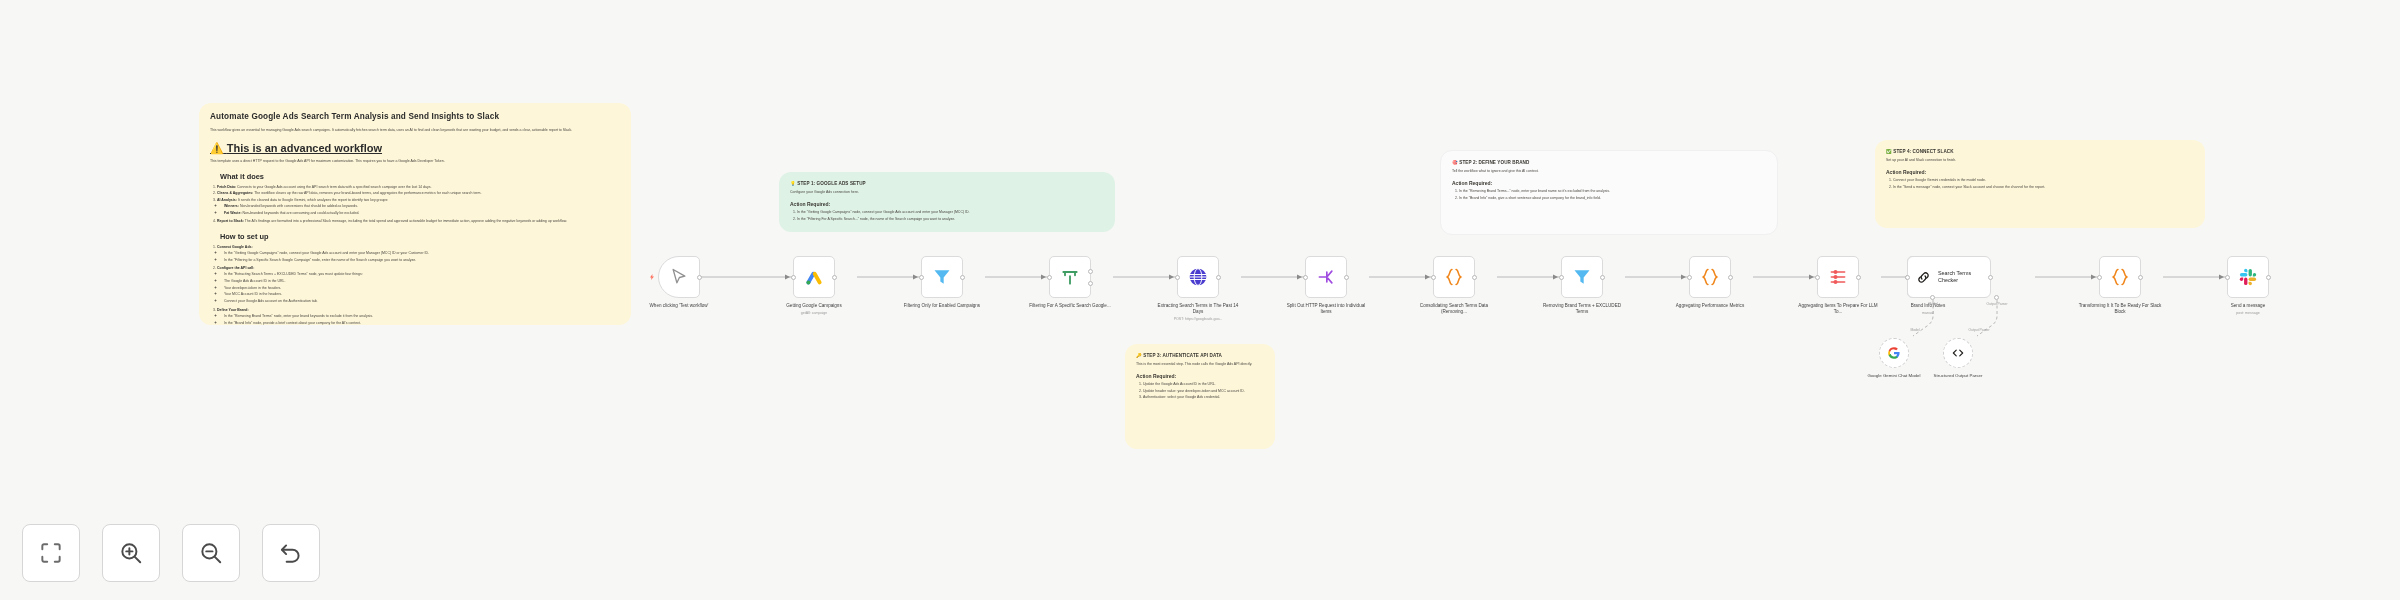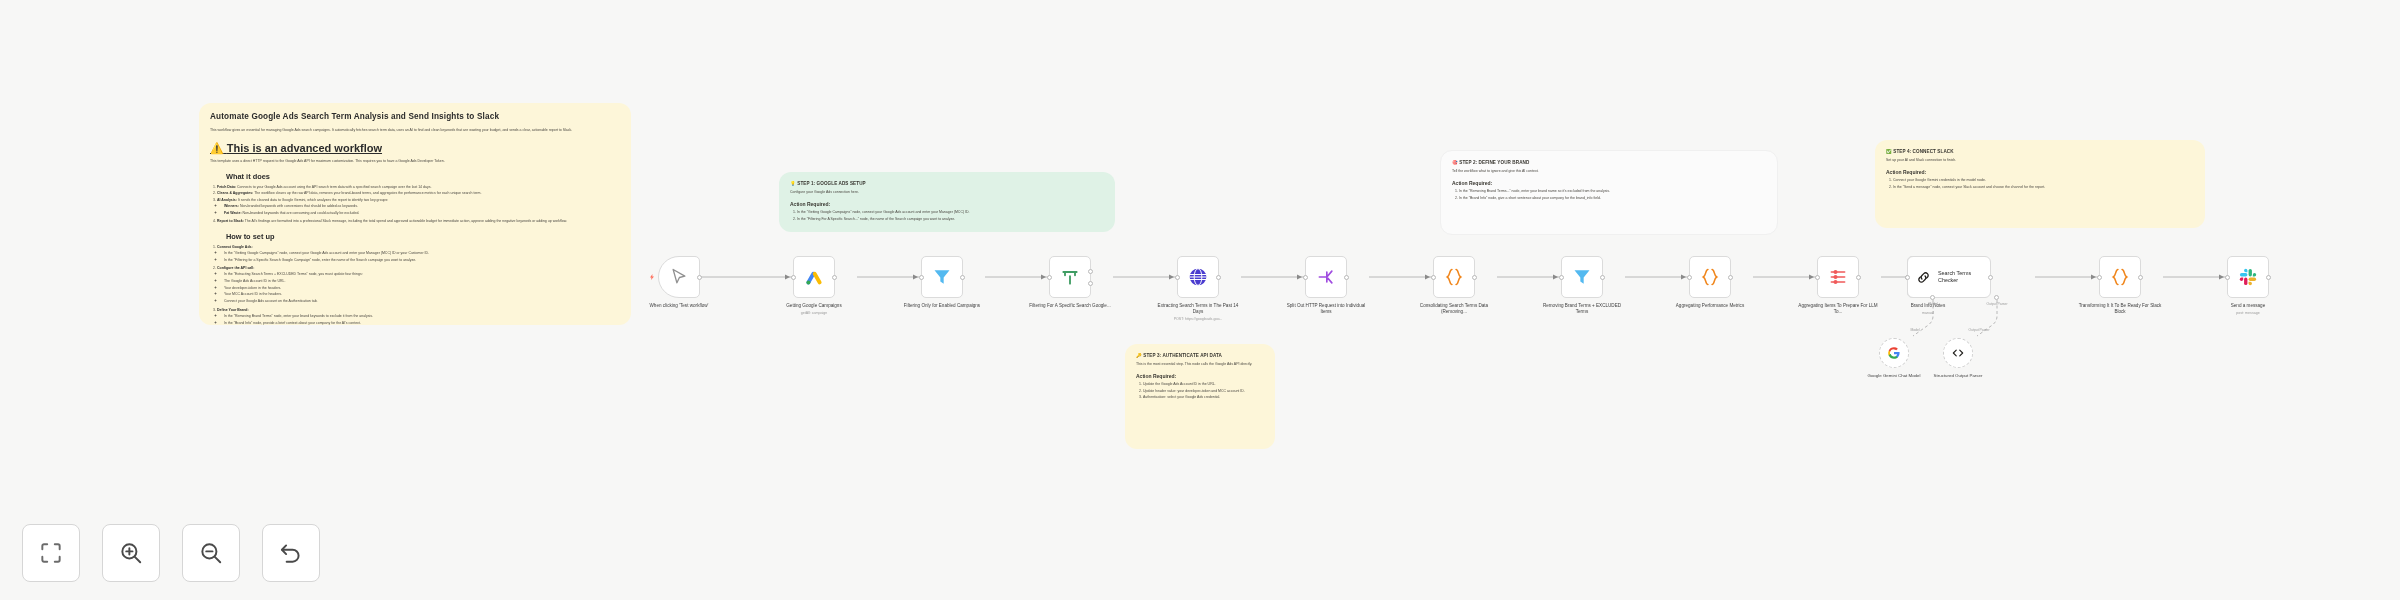--- a/index.html
+++ b/index.html
@@ -25,21 +25,21 @@
   .sticky.yellow { background: #fdf6d9; }
   .sticky.green  { background: #dff2e6; }
   .sticky.white  { background: #fbfbfb; border: 1px solid #f0f0f0; }
 
   .sticky h1 {
     font-size: 8.2px; font-weight: bold; color: #2b2b2b;
     letter-spacing: .15px; margin-bottom: 7px;
   }
   .sticky h2 {
     font-size: 7.4px; font-weight: bold; color: #2b2b2b;
-    margin: 7px 16px 4px;
+    margin: 7px 10px 4px;
   }
   .sticky h3 {
     font-size: 5px; font-weight: bold; color: #37352f;
     margin: 5px 0 3px;
   }
   .sticky .hd {
     font-size: 4.6px; font-weight: bold; color: #37352f;
     margin-bottom: 4px; letter-spacing:.1px;
   }
   .sticky p, .sticky li {

